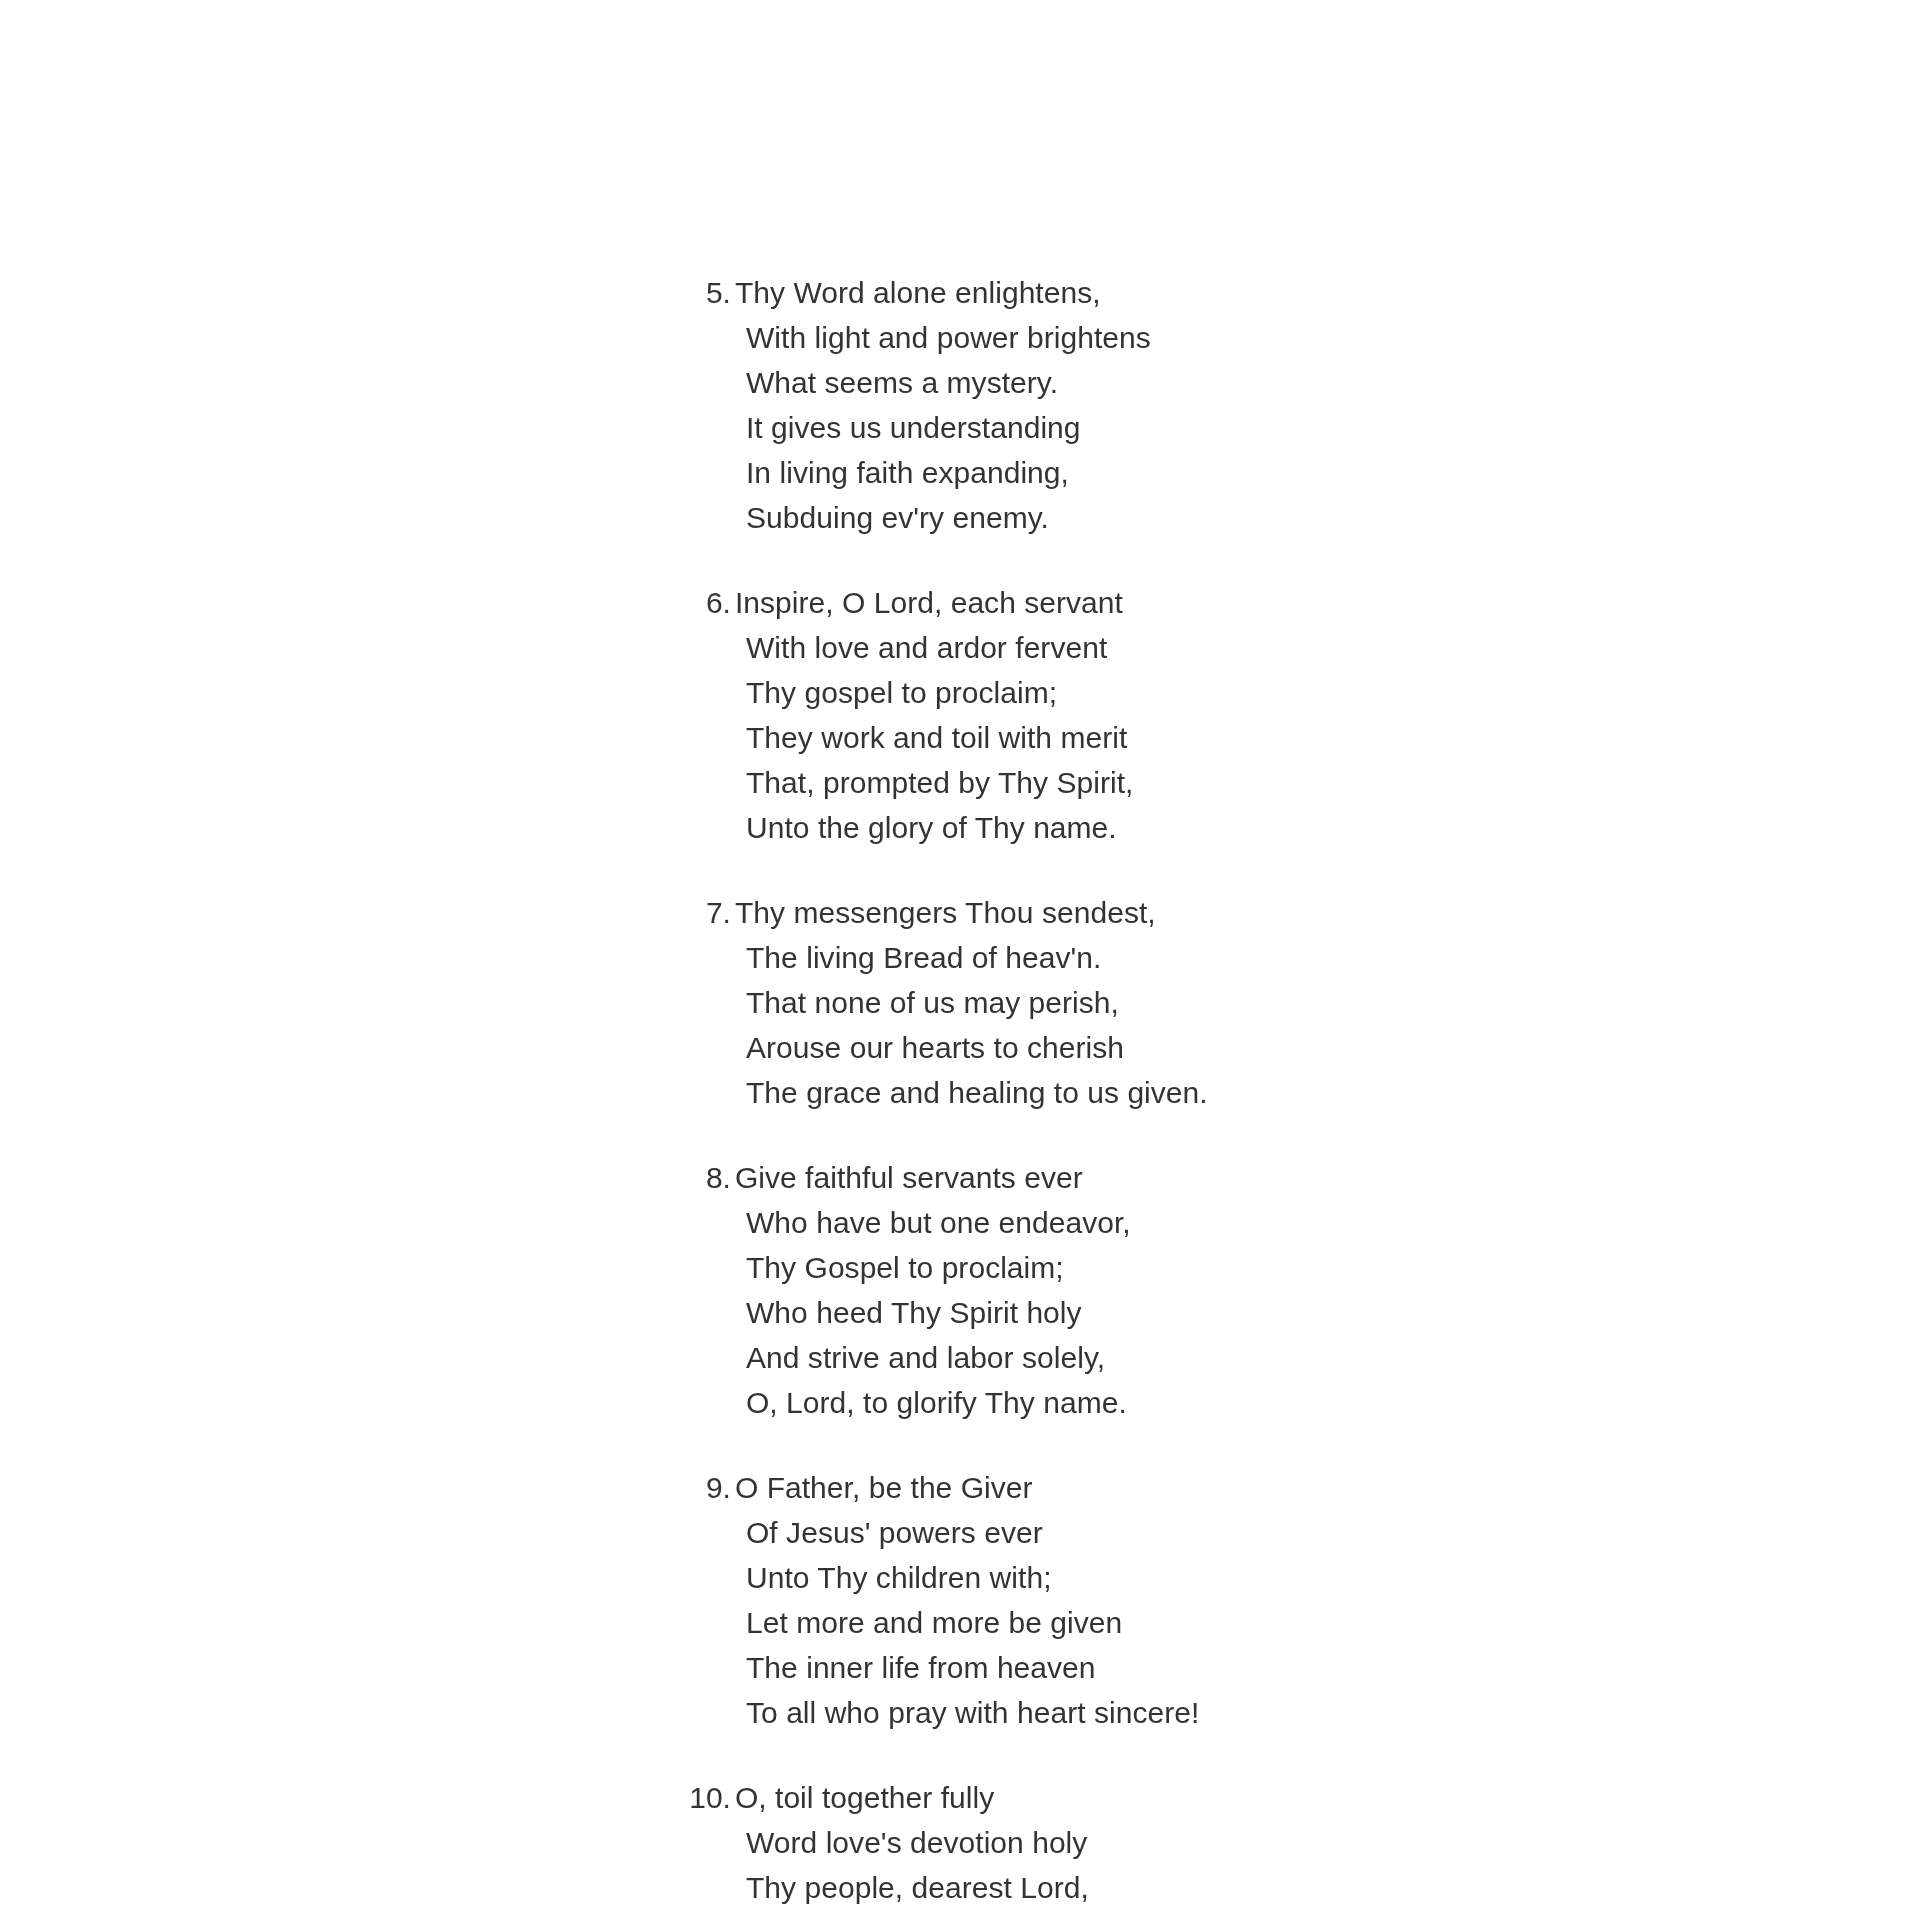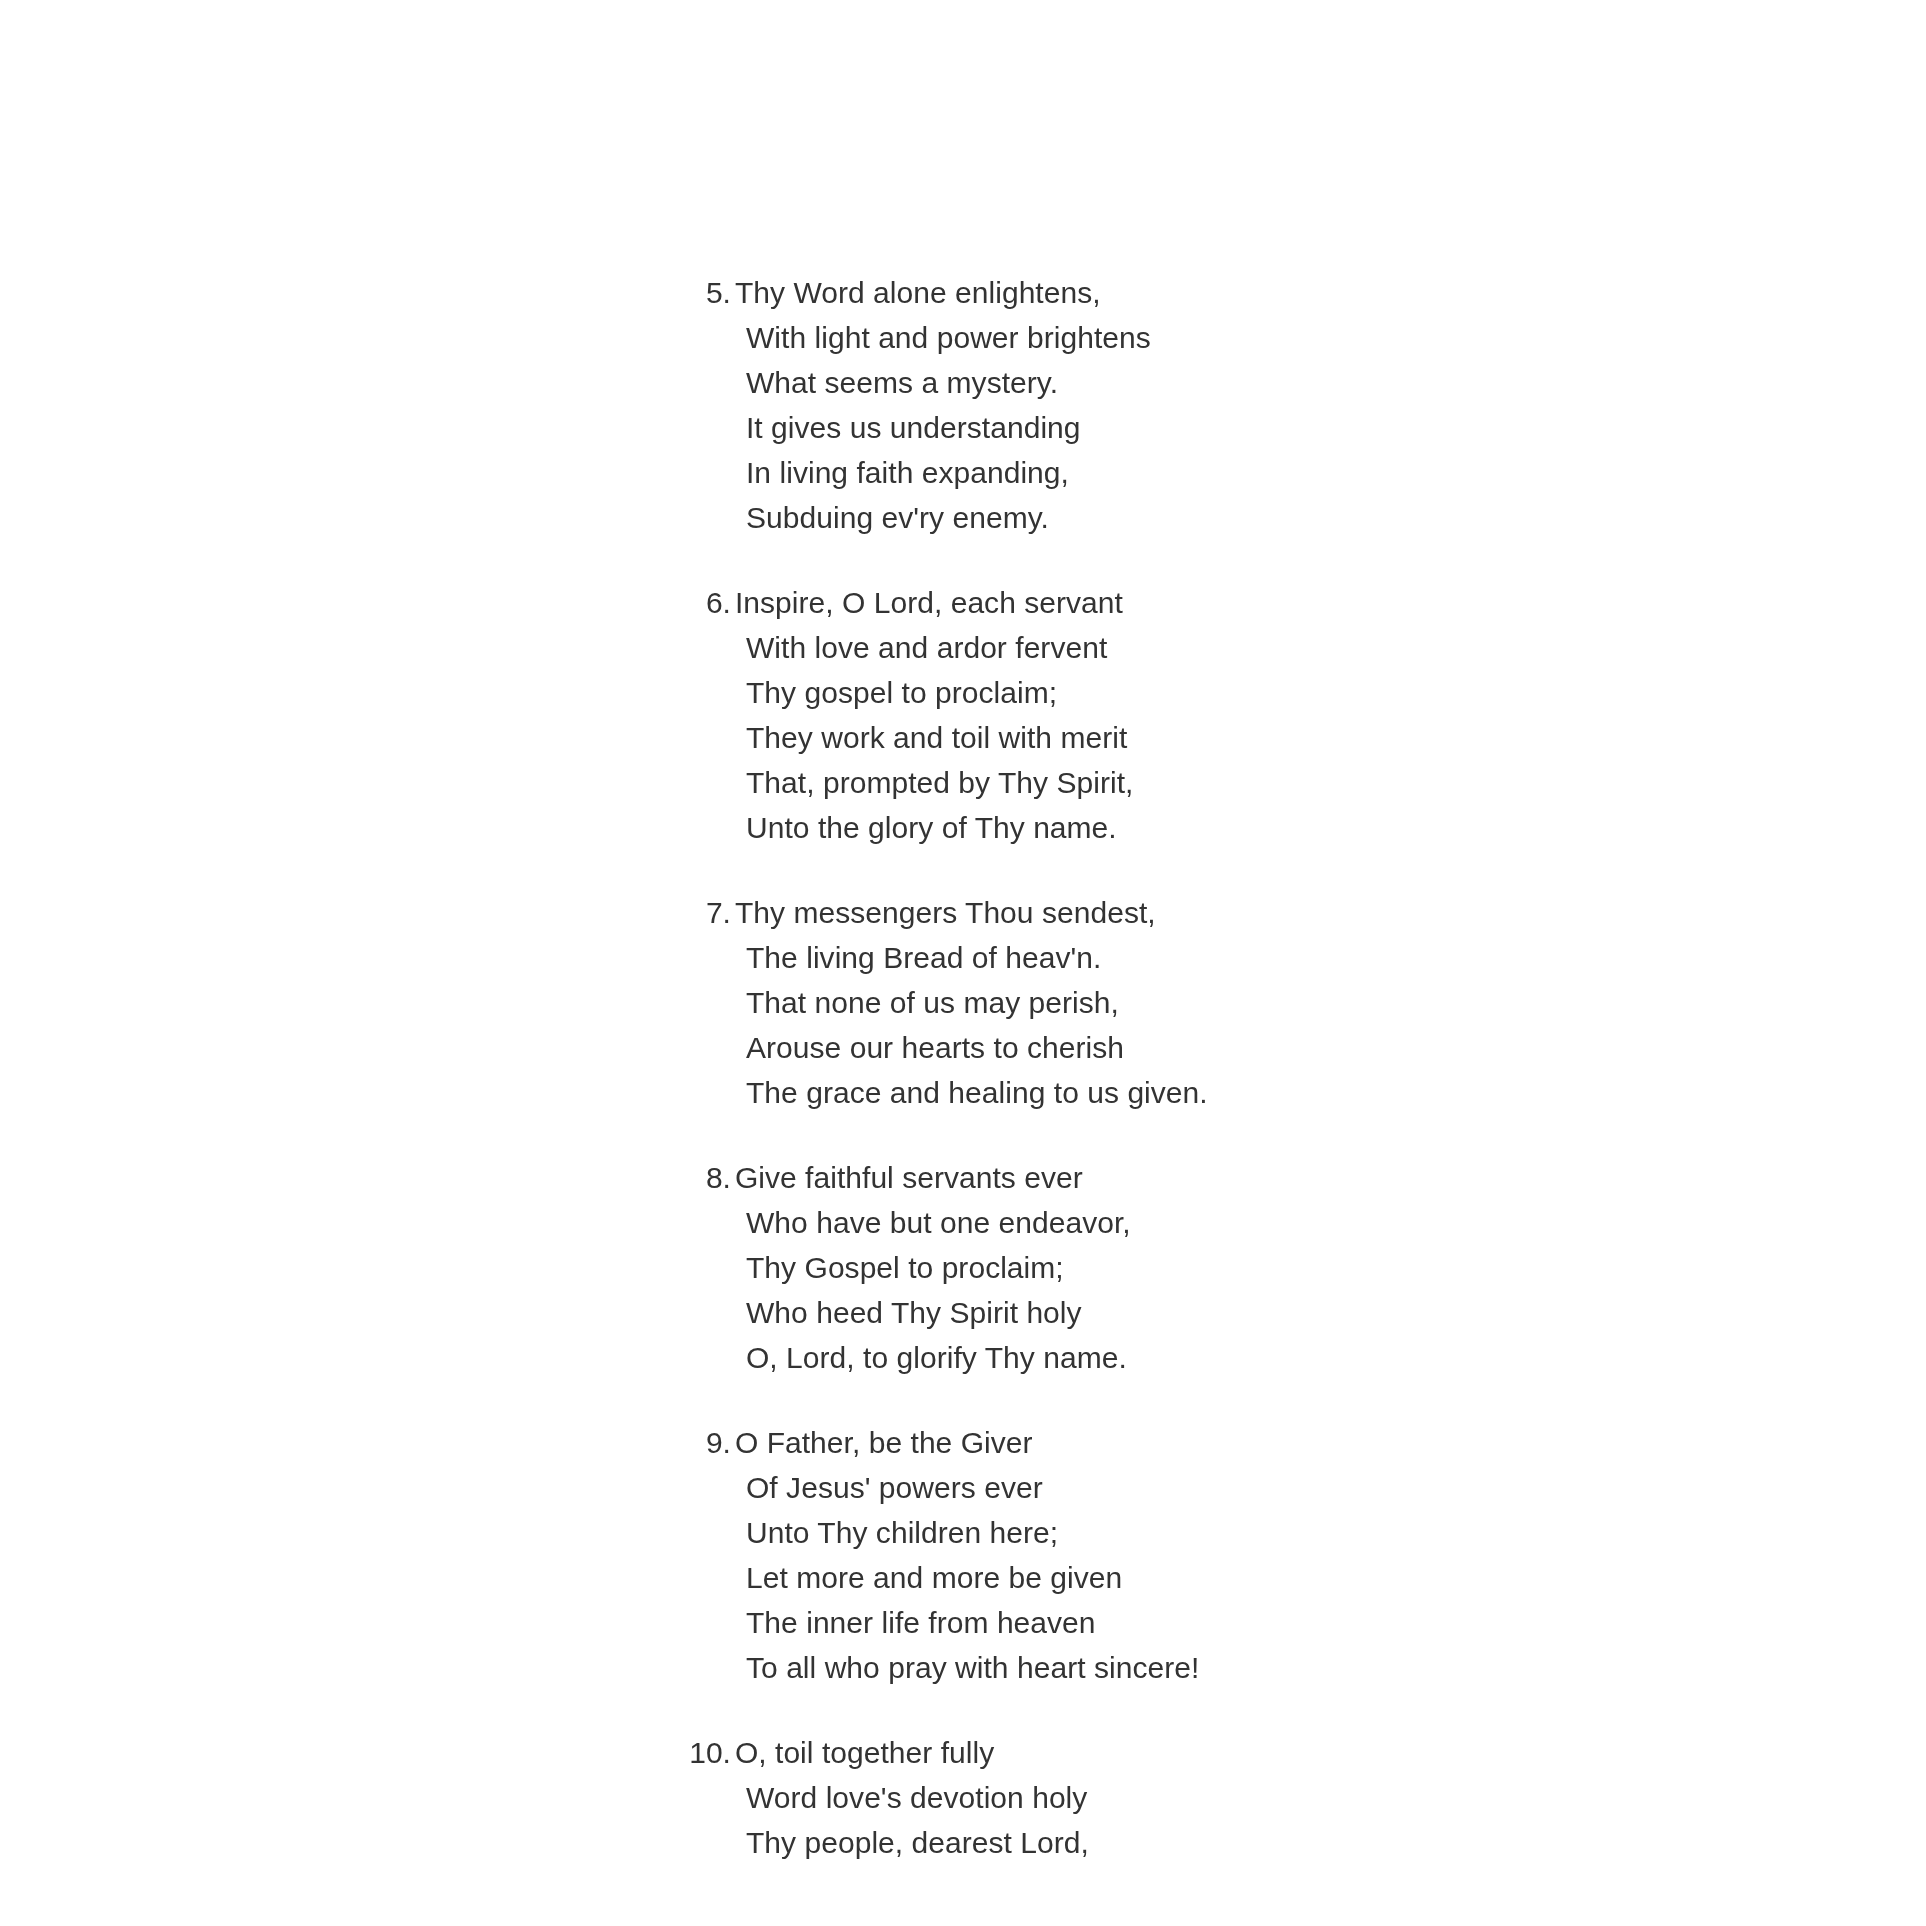--- a/index.html
+++ b/index.html
@@ -115,30 +115,31 @@
     </div>
 
     <div class="stanza">
       <div class="stanza-line line-first">
         <span class="stanza-number">8.</span>
         <span class="line-first-text">Give faithful servants ever</span>
       </div>
       <div class="stanza-line line-cont">Who have but one endeavor,</div>
       <div class="stanza-line line-cont">Thy Gospel to proclaim;</div>
       <div class="stanza-line line-cont">Who heed Thy Spirit holy</div>
+      <div class="stanza-line line-cont">And strive and labor solely,</div>
       <div class="stanza-line line-cont">O, Lord, to glorify Thy name.</div>
     </div>
 
     <div class="stanza">
       <div class="stanza-line line-first">
         <span class="stanza-number">9.</span>
         <span class="line-first-text">O Father, be the Giver</span>
       </div>
       <div class="stanza-line line-cont">Of Jesus' powers ever</div>
-      <div class="stanza-line line-cont">Unto Thy children here;</div>
+      <div class="stanza-line line-cont">Unto Thy children with;</div>
       <div class="stanza-line line-cont">Let more and more be given</div>
       <div class="stanza-line line-cont">The inner life from heaven</div>
       <div class="stanza-line line-cont">To all who pray with heart sincere!</div>
     </div>
 
     <div class="stanza">
       <div class="stanza-line line-first">
         <span class="stanza-number">10.</span>
         <span class="line-first-text">O, toil together fully</span>
       </div>

